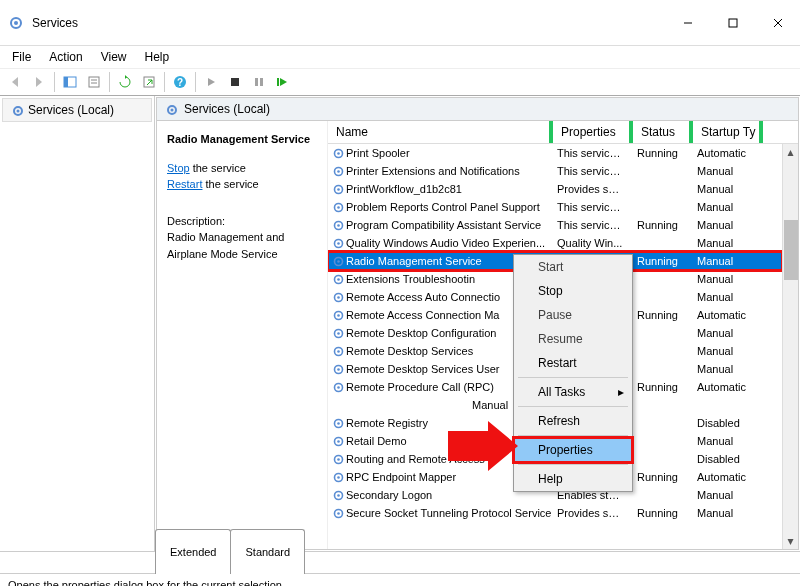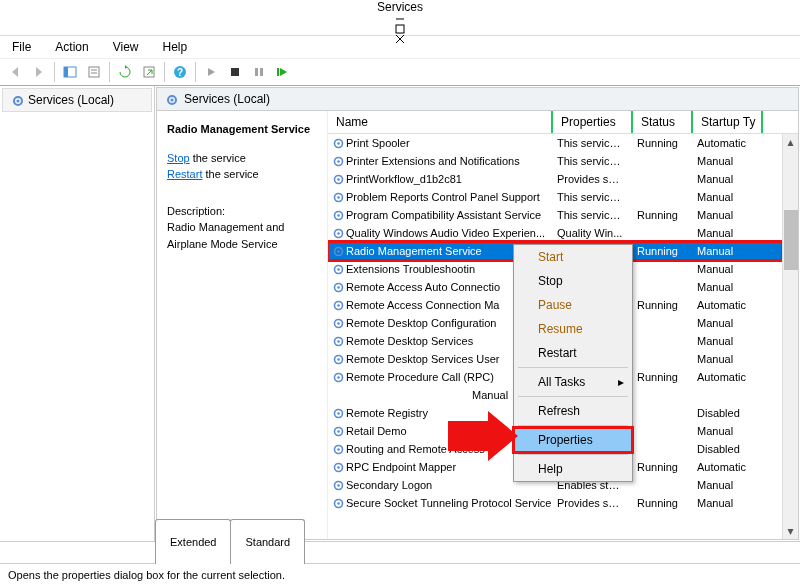--- a/index.html
+++ b/index.html
@@ -1,59 +1,59 @@
 <!DOCTYPE html>
 <html><head>
 <meta charset="utf-8">
 <style>
   * { box-sizing: border-box; font-family: "Segoe UI", Tahoma, sans-serif; }
   body { margin: 0; background: #fff; width: 800px; height: 586px; overflow: hidden; font-size: 12px; color: #000; }
-  .titlebar { height: 36px; display: flex; align-items: center; border-bottom: 1px solid #ddd; flex-direction: column; }
+  .titlebar { height: 46px; display: flex; align-items: center; border-bottom: 1px solid #ddd; }
   .titlebar .icon { width: 16px; height: 16px; margin: 0 8px; }
   .titlebar .title { flex: 1; font-size: 12px; }
   .titlebar .winbtn { width: 45px; height: 30px; display: flex; align-items: center; justify-content: center; }
-  .menubar { height: 22px; display: flex; align-items: center; padding: 0 4px; gap: 8px; }
+  .menubar { height: 22px; display: flex; align-items: center; padding: 0 4px; gap: 2px; }
   .menubar span { padding: 2px 8px; }
   .toolbar { height: 28px; display: flex; align-items: center; padding: 2px 4px; gap: 2px; border-top: 1px solid #eee; border-bottom: 1px solid #aaa; }
   .tbtn { width: 22px; height: 22px; display: flex; align-items: center; justify-content: center; border: 1px solid transparent; border-radius: 2px; }
   .tbtn.disabled { opacity: .45; }
   .sep { width: 1px; height: 20px; background: #ccc; margin: 0 2px; }
   .main { display: flex; height: 455px; }
   .leftpane { width: 155px; border-right: 1px solid #ccc; background: #fff; }
   .leftpane .node { display: flex; align-items: center; gap: 4px; padding: 4px 8px; background: #f5f5f5; border: 1px solid #ddd; margin: 2px; }
   .rightpane { flex: 1; display: flex; flex-direction: column; border: 1px solid #ccc; margin: 1px; }
   .rp-header { background: #eef2f5; padding: 4px 8px; display: flex; align-items: center; gap: 6px; border-bottom: 1px solid #ccc; }
   .rp-body { flex: 1; display: flex; overflow: hidden; }
   .detail { width: 170px; padding: 10px 8px 10px 10px; font-size: 11px; line-height: 1.5; }
   .detail .svc-name { font-weight: bold; margin-bottom: 12px; }
   .detail a { color: #0066cc; text-decoration: underline; cursor: pointer; }
   .list-wrap { flex: 1; display: flex; flex-direction: column; border-left: 1px solid #eee; position: relative; overflow: hidden; }
   .headers { display: flex; background: #fff; border-bottom: 1px solid #ddd; font-size: 12px; }
-  .headers div { padding: 4px 8px; border-right: 2px solid #22c55e; white-space: nowrap; }
+  .headers div { padding: 4px 8px; border-right: 4px solid #22c55e; white-space: nowrap; }
   .col-name { width: 225px; }
   .col-desc { width: 80px; }
   .col-status { width: 60px; }
   .col-type { width: 70px; text-align: right; }
   .rows { overflow: hidden; flex: 1; position: relative; }
   .row { display: flex; align-items: center; height: 18px; font-size: 11px; white-space: nowrap; }
   .row .c { overflow: hidden; text-overflow: ellipsis; padding: 0 8px 0 4px; }
   .row .c-name { width: 225px; display: flex; align-items: center; gap: 1px; }
   .row .c-desc { width: 80px; }
   .row .c-status { width: 60px; }
   .row .c-type { width: 70px; }
   .row.selected { background: #0078d7; color: #fff; }
   .row.selected-box { outline: 3px solid #e11; outline-offset: -1px; }
   .gear { width: 13px; height: 13px; flex-shrink: 0; }
   .tabs { height: 22px; display: flex; align-items: flex-end; border-top: 1px solid #ccc; background: #fff; padding-left: 155px; }
   .tab { padding: 16px 14px; border: 1px solid #999; border-bottom: none; background: #fff; border-radius: 3px 3px 0 0; margin-right: -1px; font-size: 11px; position: relative; top: 1px; }
   .tab.active { background: #fff; z-index: 1; }
   .statusbar { height: 22px; padding: 4px 8px; border-top: 1px solid #ccc; font-size: 11px; display:flex; align-items:center;}
   .context-menu { position: absolute; background: #f0f0f0; border: 1px solid #999; box-shadow: 2px 2px 4px rgba(0,0,0,.25); font-size: 12px; width: 120px; }
   .context-menu .mi { padding: 5px 10px 5px 24px; position: relative; }
-  .context-menu .mi.disabled { color: #a16207; }
+  .context-menu .mi.disabled { color: #404040; }
   .context-menu .mi.highlight { background: #91c9f7; outline: 3px solid #e11; outline-offset: -1px; font-weight: normal; }
   .context-menu .msep { height: 1px; background: #ccc; margin: 2px 4px; }
   .context-menu .arrow { position: absolute; right: 8px; }
   .red-arrow { position: absolute; pointer-events:none; }
   .scrollbar { width:16px; background:#f0f0f0; border-left:1px solid #ddd; display:flex; flex-direction:column; align-items:center; justify-content:space-between; }
   .scrollbar .arr { width:16px; height:16px; display:flex; align-items:center; justify-content:center; color:#555;}
   .scrollbar .thumb { width:14px; flex:0 0 60px; background:#c0c0c0; margin: auto 1px;}
 </style>
 </head>
 <body>

